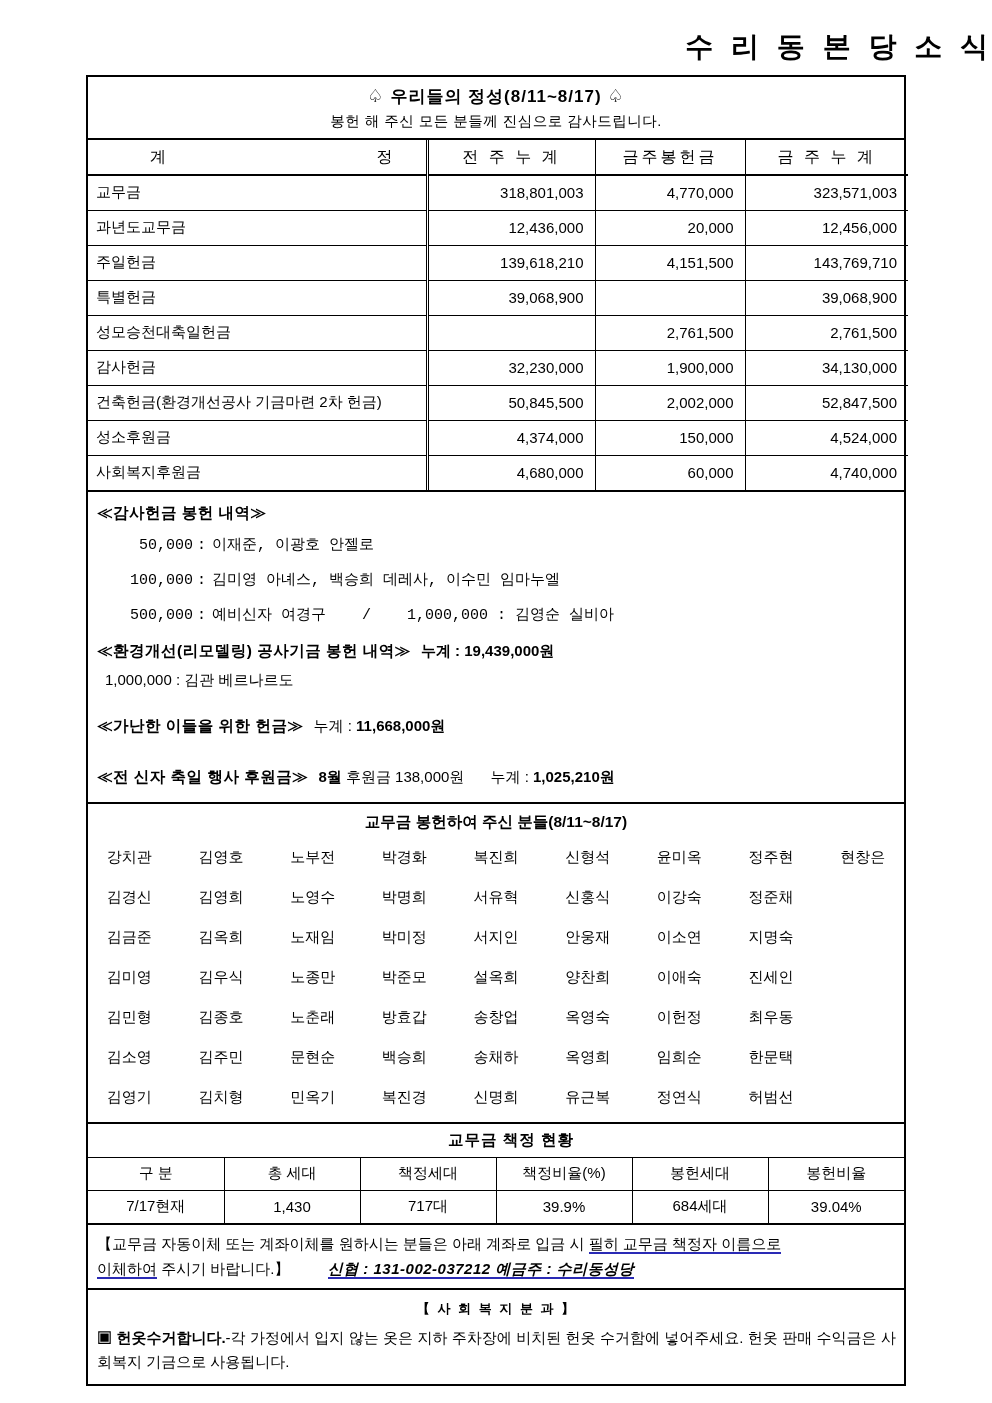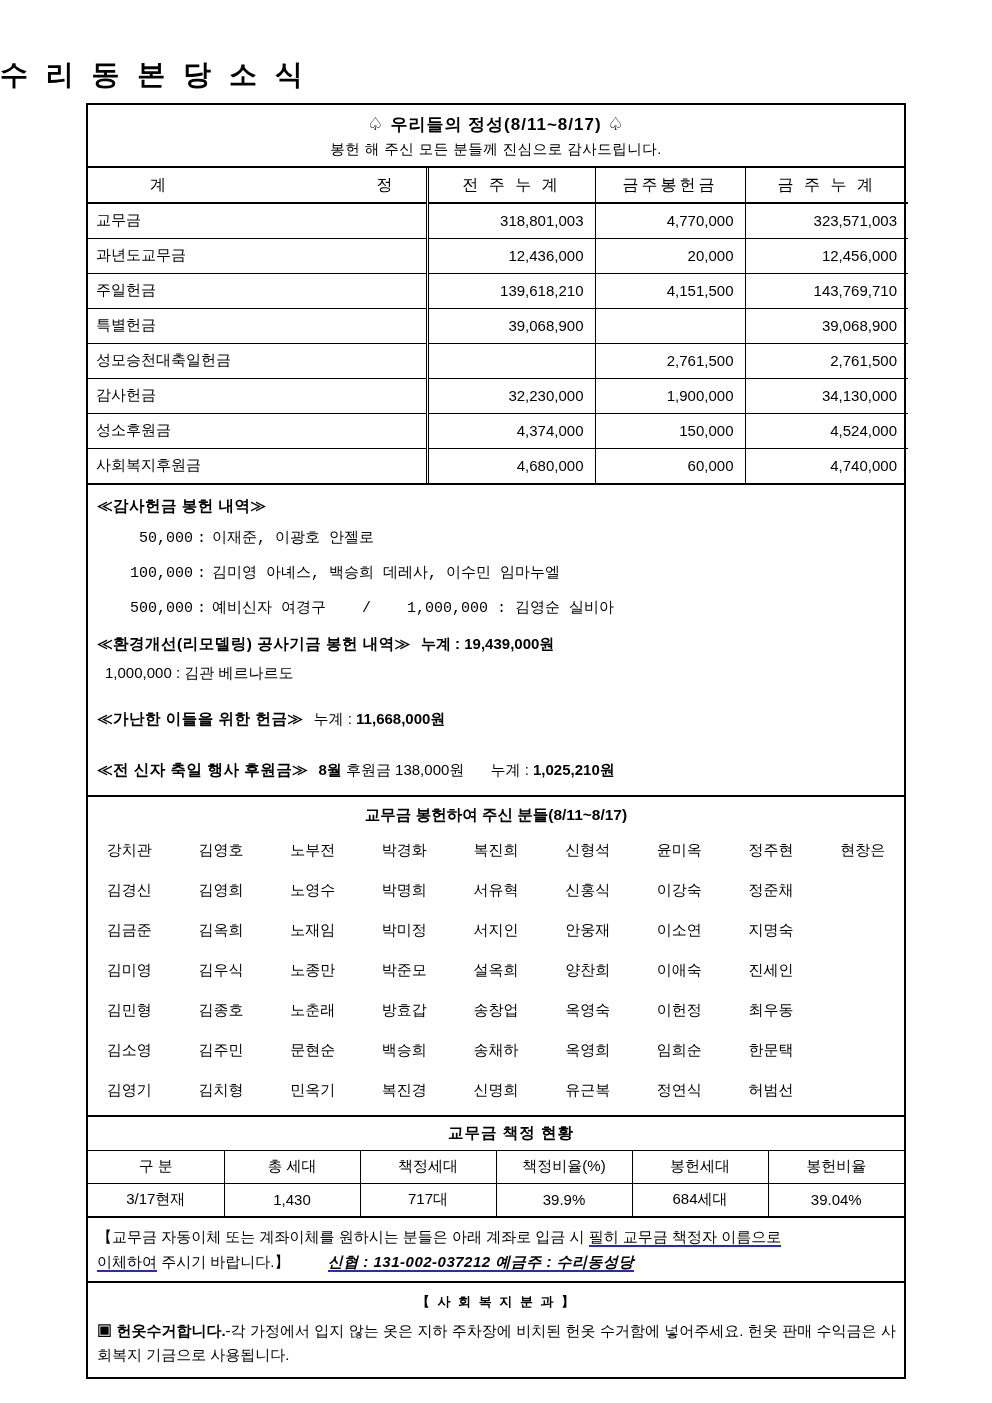--- a/index.html
+++ b/index.html
@@ -4,26 +4,26 @@
 <style>
   * { margin: 0; padding: 0; box-sizing: border-box; }
   html, body { background: #ffffff; }
   body {
     width: 992px; height: 1403px;
     font-family: "Liberation Sans", sans-serif;
     color: #000;
     position: relative;
   }
   .page-title {
-    text-align: left;
+    text-align: right;
     font-size: 28px;
     font-weight: bold;
     letter-spacing: 4px;
     word-spacing: 2px;
-    padding-top: 56px;
+    padding-top: 28px;
     margin-bottom: 9px;
   }
   .sheet {
     width: 820px;
     margin: 0 auto;
     border: 2px solid #000;
   }
   .section { border-top: 2px solid #000; }
   .section:first-child { border-top: none; }
 
@@ -170,20 +170,26 @@
             <td class="cell-num">2,761,500</td>
             <td class="cell-num">2,761,500</td>
           </tr>
           <tr>
             <td class="cell-label">감사헌금</td>
             <td class="cell-num col-dbl">32,230,000</td>
             <td class="cell-num">1,900,000</td>
             <td class="cell-num">34,130,000</td>
           </tr>
           <tr>
+            <td class="cell-label">건축헌금(환경개선공사 기금마련 2차 헌금)</td>
+            <td class="cell-num col-dbl">50,845,500</td>
+            <td class="cell-num">2,002,000</td>
+            <td class="cell-num">52,847,500</td>
+          </tr>
+          <tr>
             <td class="cell-label">성소후원금</td>
             <td class="cell-num col-dbl">4,374,000</td>
             <td class="cell-num">150,000</td>
             <td class="cell-num">4,524,000</td>
           </tr>
           <tr>
             <td class="cell-label">사회복지후원금</td>
             <td class="cell-num col-dbl">4,680,000</td>
             <td class="cell-num">60,000</td>
             <td class="cell-num">4,740,000</td>
@@ -301,21 +307,21 @@
             <th>구 분</th>
             <th>총 세대</th>
             <th>책정세대</th>
             <th>책정비율(%)</th>
             <th>봉헌세대</th>
             <th>봉헌비율</th>
           </tr>
       </thead>
       <tbody>
         <tr>
-            <td>3/17현재</td>
+            <td>7/17현재</td>
             <td>1,430</td>
             <td>717대</td>
             <td>39.9%</td>
             <td>684세대</td>
             <td>39.04%</td>
           </tr>
       </tbody>
     </table>
   </div>
 

